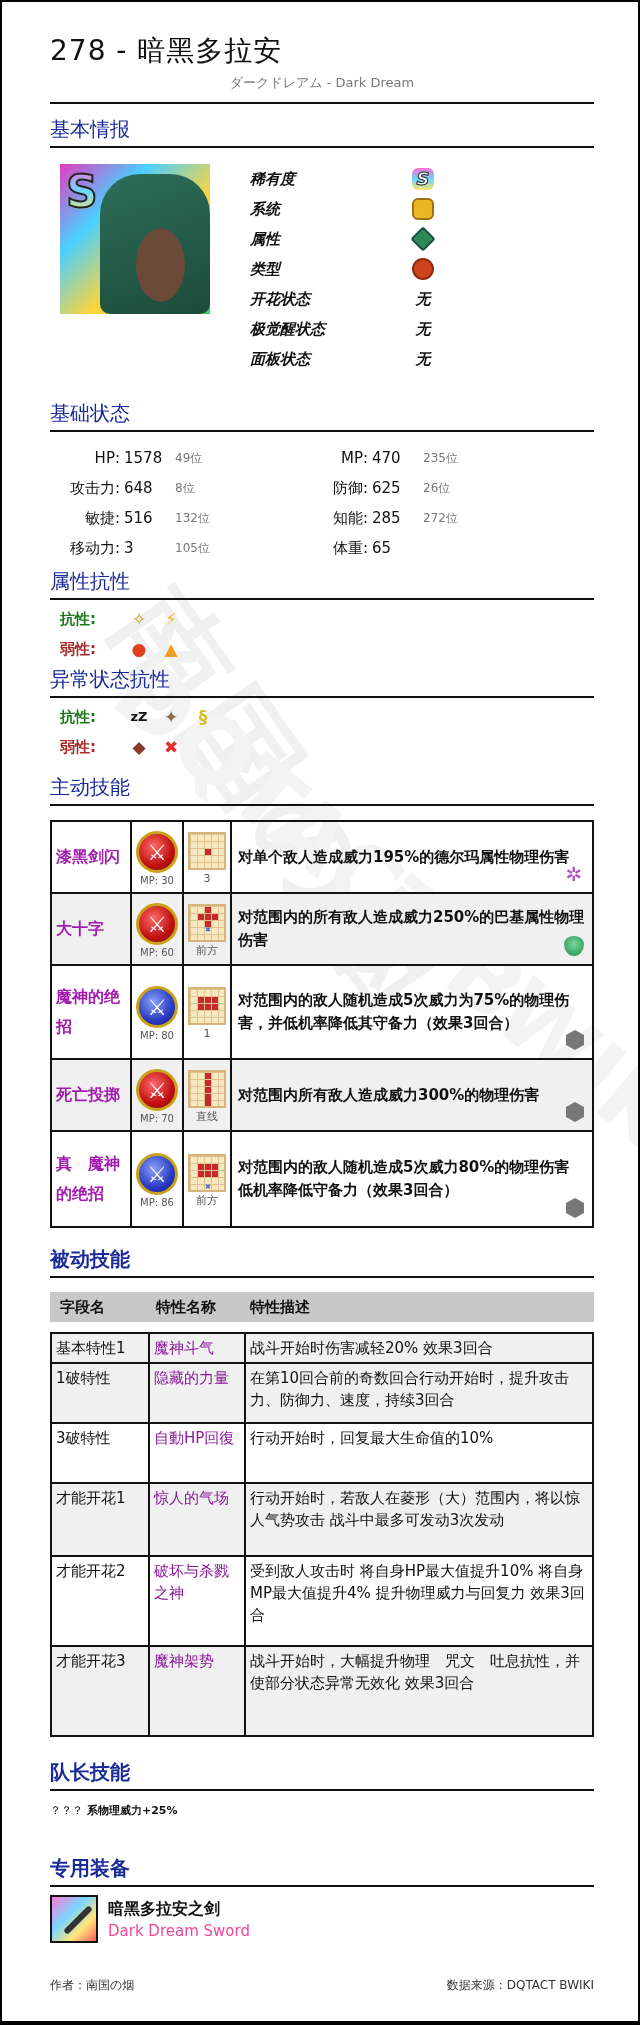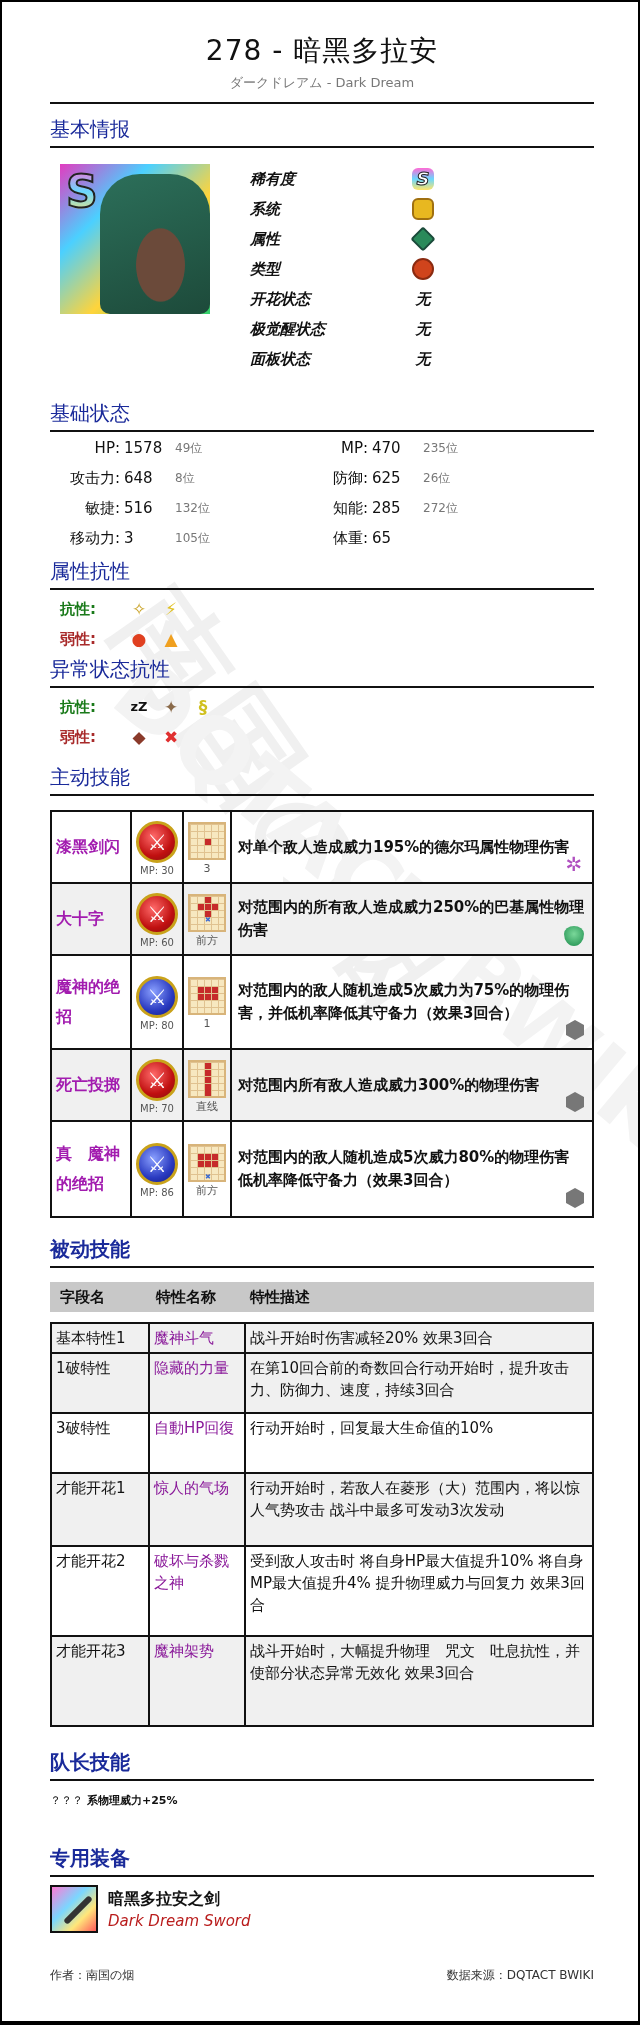--- a/index.html
+++ b/index.html
@@ -2,41 +2,41 @@
 <html><head>
 <meta charset="utf-8">
 <style>
   * { box-sizing: border-box; margin: 0; padding: 0; }
   html, body { width: 640px; height: 2025px; background: #000; }
   body { font-family: "DejaVu Sans", sans-serif; color: #111; position: relative; overflow: hidden; }
   .page { position: absolute; left: 2px; top: 2px; width: 636px; height: 2019px; background: #fff; overflow: hidden; }
   .watermark { position: absolute; left: 200px; top: 560px; width: 500px; font-size: 110px; font-weight: bold; color: #f0f0f0; transform: rotate(55deg); transform-origin: left top; white-space: nowrap; pointer-events: none; letter-spacing: 10px; }
   .watermark2 { position: absolute; left: 40px; top: 860px; font-size: 90px; font-weight: bold; color: #f3f3f3; transform: rotate(40deg); white-space: nowrap; pointer-events: none; }
   .content { position: absolute; left: 48px; top: 0; width: 544px; }
-  .title { text-align: center; font-size: 28px; margin-top: 30px; font-family: "DejaVu Sans", sans-serif; letter-spacing: 1px; }
+  .title { text-align: left; font-size: 28px; margin-top: 30px; font-family: "DejaVu Sans", sans-serif; letter-spacing: 1px; }
   .subtitle { text-align: center; font-size: 13px; color: #777; margin-top: 4px; }
   .title-rule { border-bottom: 2px solid #111; margin-top: 10px; }
   .section-h { font-size: 20px; color: #1a2a9a; border-bottom: 2px solid #111; padding-bottom: 3px; margin-top: 12px; }
   .section-h.bold { font-weight: bold; }
   
   .info { display: flex; margin-top: 10px; height: 230px; position: relative; }
   .portrait { width: 150px; height: 150px; margin-left: 10px; margin-top: 6px; background: linear-gradient(135deg,#e23cc0,#4bd0ff 30%,#ffd43b 60%,#2fd06d); position: relative; overflow: hidden; }
   .portrait .face { position: absolute; left: 40px; top: 10px; width: 110px; height: 140px; background: radial-gradient(ellipse at 55% 65%, #6b4a3a 0 28%, transparent 29%), linear-gradient(160deg,#2c6f5a,#1d4a3a); border-radius: 40px 40px 10px 10px; }
   .portrait .s-badge { position: absolute; left: 6px; top: 2px; font-size: 44px; font-weight: bold; color: #fff; -webkit-text-stroke: 2px #222; background: linear-gradient(#ff6ad5,#6ad7ff,#ffe66a); -webkit-background-clip: text; color: transparent; }
   .info-table { position: absolute; left: 200px; top: 6px; width: 200px; }
   .info-row { display: flex; height: 30px; align-items: center; font-size: 15px; font-weight: bold; font-style: italic; }
   .info-row .k { width: 158px; }
   .info-row .v { width: 30px; text-align: center; }
   .ico { display: inline-block; width: 22px; height: 22px; border-radius: 50%; vertical-align: middle; }
   .ico-s { background: linear-gradient(#ff6ad5,#6ad7ff,#ffe66a); border-radius: 6px; color:#fff; font-weight:bold; text-align:center; line-height:22px; font-size:18px; -webkit-text-stroke:1px #222; }
   .ico-diamond { width:18px;height:18px;background:#2a8a5a;transform:rotate(45deg);border-radius:3px;border:2px solid #1a4a3a; }
   .ico-crown { background:#e8b820; border:2px solid #a07010; border-radius:6px; }
   .ico-fire { background:#d0441c; border:2px solid #8a2a10; }
   
-  .stats { position: relative; height: 118px; }
+  .stats { margin-top: 10px; position: relative; height: 118px; }
   .stat { position: absolute; font-size: 15px; height: 28px; line-height: 28px; }
   .stat .lbl { display:inline-block; text-align: right; }
   .stat .val { display:inline-block; width: 55px; padding-left: 4px; }
   .stat .rank { font-size: 12px; color: #777; vertical-align: top; }
   
   .res-row { display: flex; align-items: center; height: 30px; padding-left: 10px; font-size: 15px; font-weight: bold; }
   .res-row .lbl { width: 68px; }
   .res-row.good .lbl { color: #1a7a1a; }
   .res-row.bad .lbl { color: #a82a2a; }
   .ricon { width: 22px; height: 22px; margin-right: 10px; display:inline-block; text-align:center; line-height:22px; font-size:17px; }
@@ -72,21 +72,21 @@
   .pf { width: 98px; }
   .pn { width: 96px; color: #8a1a9a; }
   
   .leader { font-size: 11px; font-weight: bold; margin-top: 12px; height: 30px; }
   .leader .q { font-weight: normal; margin-right: 4px; }
   .equip { display: flex; margin-top: 8px; align-items: center; }
   .equip-icon { width: 48px; height: 48px; border: 2px solid #111; background: linear-gradient(135deg,#ff7ad5,#7ad7ff 40%,#ffe67a 70%,#ff5a5a); position: relative; }
   .equip-icon .blade { position:absolute; left: 8px; top: 20px; width: 36px; height: 6px; background:#333; transform: rotate(-45deg); border-radius: 3px; }
   .equip-text { margin-left: 10px; }
   .equip-name { font-size: 16px; font-weight: bold; }
-  .equip-en { font-size: 15px; color: #b91c1c; margin-top: 2px; font-style: italic; }
+  .equip-en { font-size: 15px; color: #ec4899; margin-top: 2px; }
   .footer { position: relative; margin-top: 34px; font-size: 12px; color: #333; height: 60px; }
   .footer .l1 { position: absolute; left: 0; top: 0; }
   .footer .r1 { position: absolute; right: 0; top: 0; }
 </style>
 </head>
 <body>
 
 <div class="page">
   <div class="watermark">南国の烟</div>
   <div class="watermark2">DQTACT BWIKI</div>

